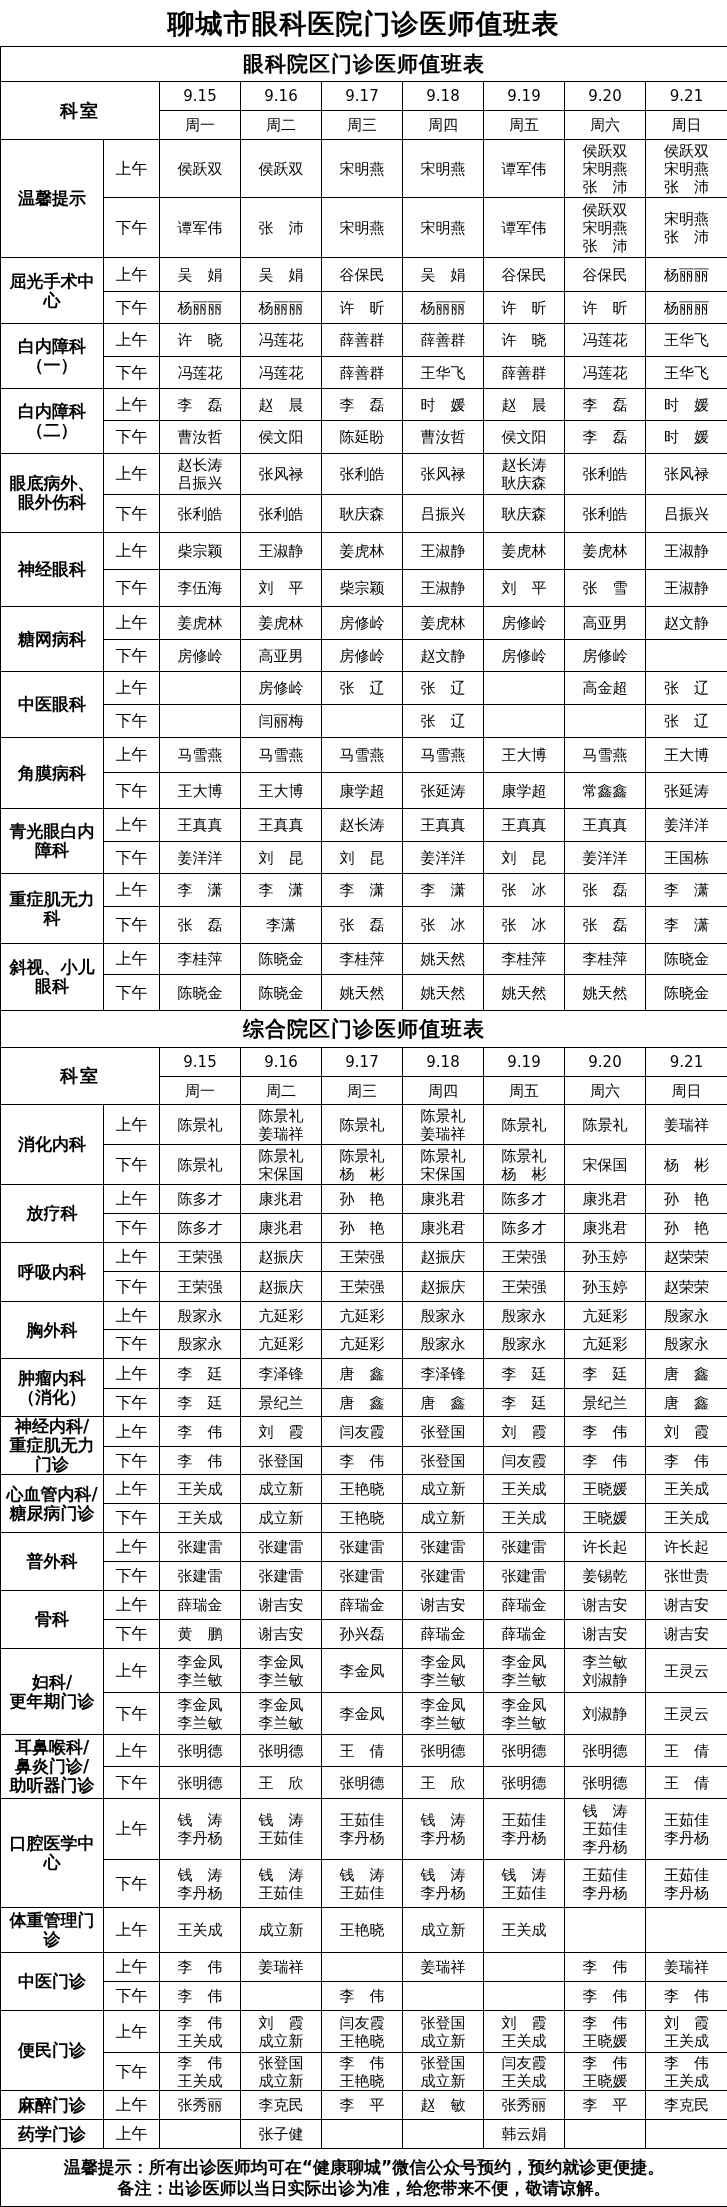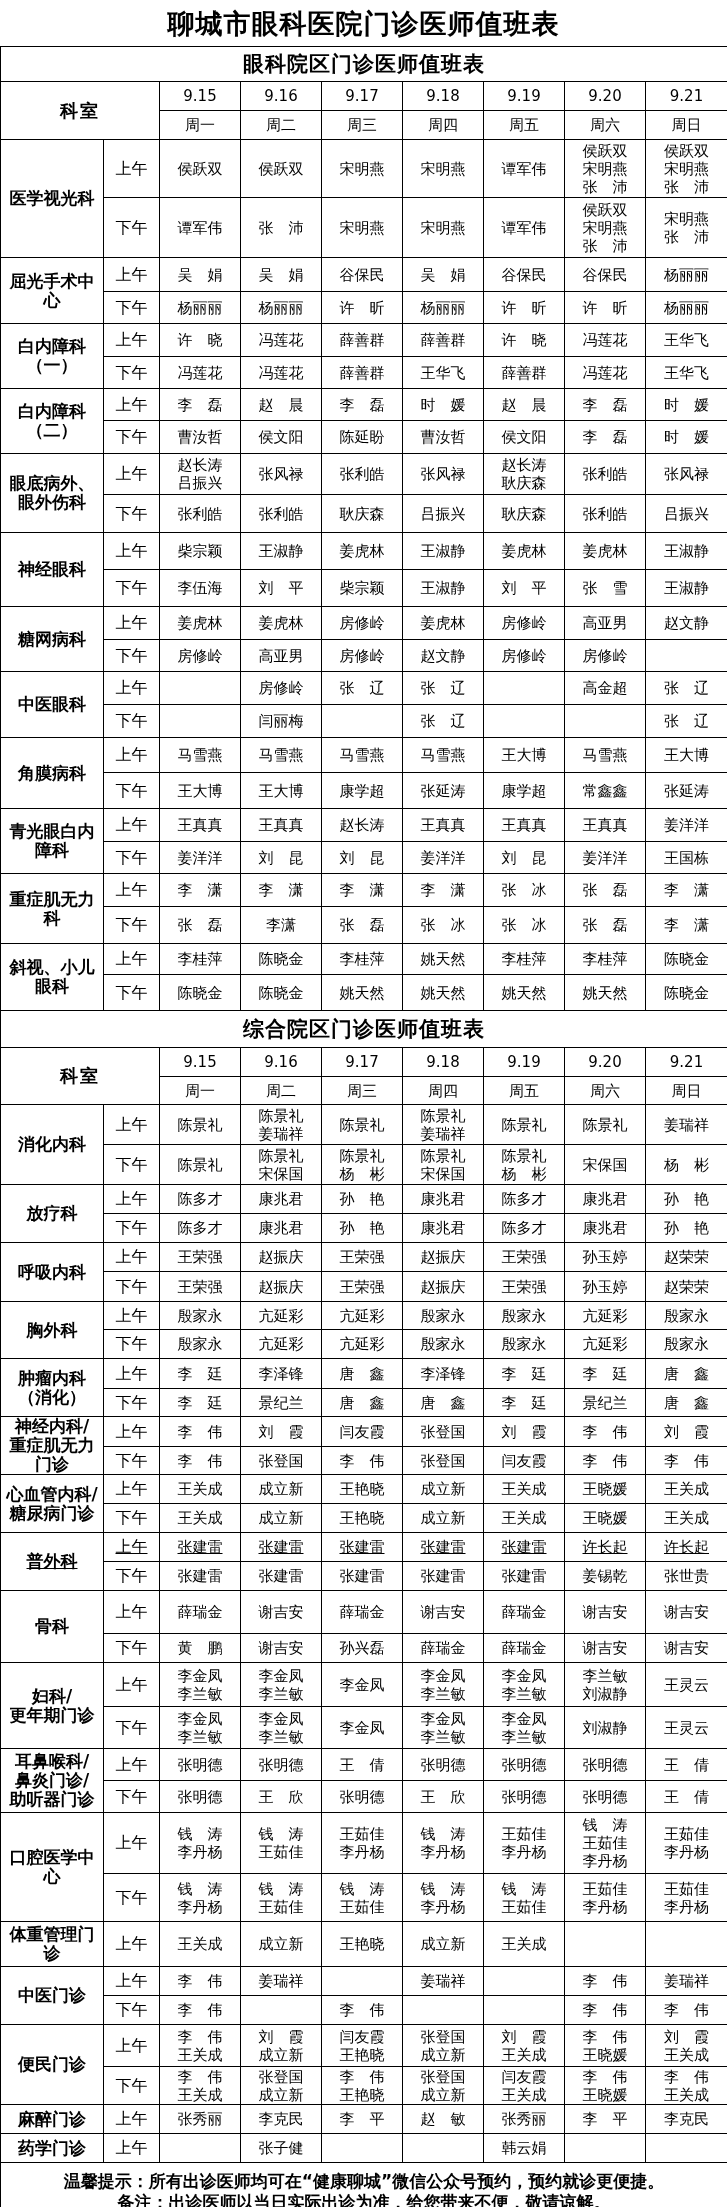--- a/index.html
+++ b/index.html
@@ -63,21 +63,21 @@
       <tr style="height: 29px;">
         <td class="weekday-cell">周一</td>
         <td class="weekday-cell">周二</td>
         <td class="weekday-cell">周三</td>
         <td class="weekday-cell">周四</td>
         <td class="weekday-cell">周五</td>
         <td class="weekday-cell">周六</td>
         <td class="weekday-cell">周日</td>
       </tr>
       <tr style="height: 58px;">
-        <td rowspan="2" class="dept-name">医学视光科</td>
+        <td rowspan="2" class="dept-name">温馨提示</td>
         <td class="period">上午</td>
         <td class="doctor">侯跃双</td>
         <td class="doctor">侯跃双</td>
         <td class="doctor">宋明燕</td>
         <td class="doctor">宋明燕</td>
         <td class="doctor">谭军伟</td>
         <td class="doctor">侯跃双
 宋明燕
 张　沛</td>
         <td class="doctor">侯跃双
@@ -509,42 +509,42 @@
       <tr style="height: 29px;">
         <td class="period">下午</td>
         <td class="doctor">王关成</td>
         <td class="doctor">成立新</td>
         <td class="doctor">王艳晓</td>
         <td class="doctor">成立新</td>
         <td class="doctor">王关成</td>
         <td class="doctor">王晓媛</td>
         <td class="doctor">王关成</td>
       </tr>
-      <tr style="height: 29px; text-decoration: underline;">
+      <tr style="height: 29px;">
         <td rowspan="2" class="dept-name">普外科</td>
         <td class="period">上午</td>
         <td class="doctor">张建雷</td>
         <td class="doctor">张建雷</td>
         <td class="doctor">张建雷</td>
         <td class="doctor">张建雷</td>
         <td class="doctor">张建雷</td>
         <td class="doctor">许长起</td>
         <td class="doctor">许长起</td>
       </tr>
       <tr style="height: 29px;">
         <td class="period">下午</td>
         <td class="doctor">张建雷</td>
         <td class="doctor">张建雷</td>
         <td class="doctor">张建雷</td>
         <td class="doctor">张建雷</td>
         <td class="doctor">张建雷</td>
         <td class="doctor">姜锡乾</td>
         <td class="doctor">张世贵</td>
       </tr>
-      <tr style="height: 43px;">
+      <tr style="height: 29px;">
         <td rowspan="2" class="dept-name">骨科</td>
         <td class="period">上午</td>
         <td class="doctor">薛瑞金</td>
         <td class="doctor">谢吉安</td>
         <td class="doctor">薛瑞金</td>
         <td class="doctor">谢吉安</td>
         <td class="doctor">薛瑞金</td>
         <td class="doctor">谢吉安</td>
         <td class="doctor">谢吉安</td>
       </tr>

